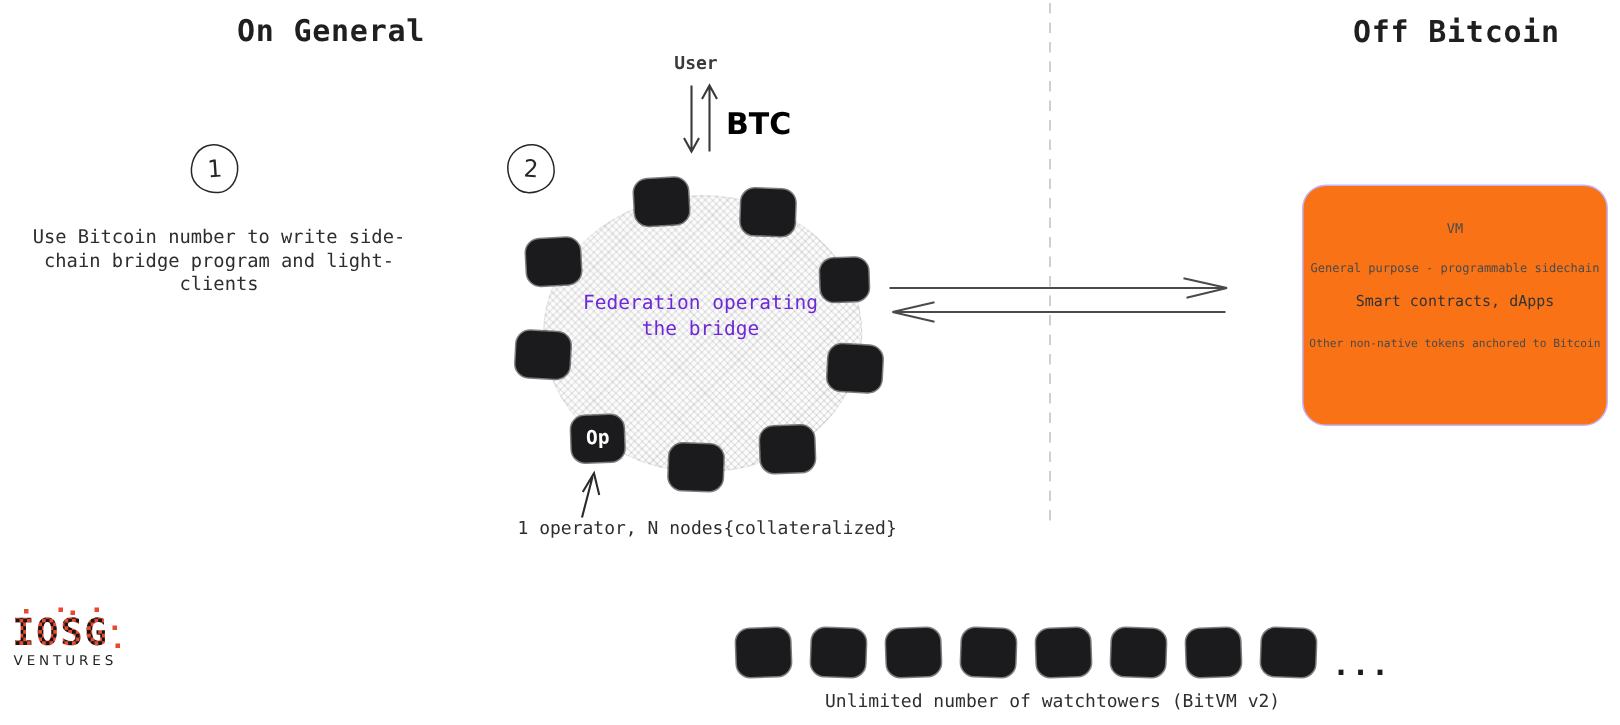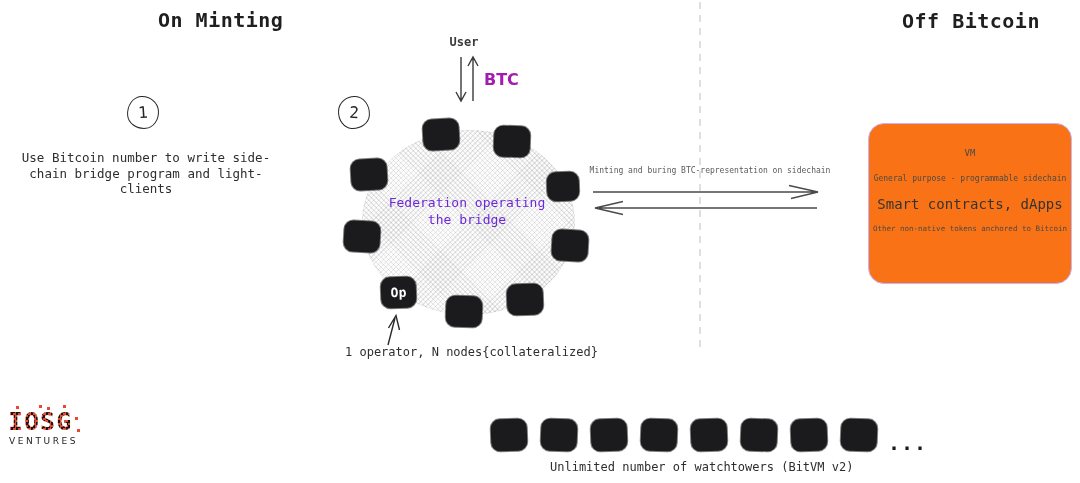--- a/index.html
+++ b/index.html
@@ -23,21 +23,21 @@
   }
   .badge-1{left:127px;top:96px;transform:rotate(-4deg);}
   .badge-2{left:338px;top:96px;border-radius:52% 48% 55% 45% / 47% 55% 45% 53%;transform:rotate(3deg);}
 
   .step1-text{
     left:4px;top:150px;width:284px;text-align:center;
     font-size:12.5px;line-height:15.5px;color:#2e2e2e;
   }
 
   .user-label{left:440px;top:35px;width:48px;text-align:center;font-size:12px;font-weight:bold;color:#3a3a3a;}
-  .btc-label{left:484px;top:70px;font-size:16px;font-weight:bold;color:#a21caf;font-family:"DejaVu Sans",sans-serif;}
+  .btc-label{left:484px;top:70px;font-size:20px;font-weight:bold;color:#000000;font-family:"DejaVu Sans",sans-serif;}
 
   
   .federation-ellipse{
     left:362px;top:130px;width:211px;height:183px;border-radius:50%;
     background-color:#fcfcfc;
     background-image:
       repeating-linear-gradient(45deg, rgba(0,0,0,0.085) 0 1px, transparent 1px 3.5px),
       repeating-linear-gradient(135deg, rgba(0,0,0,0.085) 0 1px, transparent 1px 3.5px);
     border:1px solid rgba(0,0,0,0.05);
   }
@@ -57,21 +57,21 @@
 
   .minting-label{left:589px;top:166px;width:242px;text-align:center;font-size:8px;color:#5a5a5a;white-space:nowrap;}
 
   
   .vm-box{
     left:868px;top:123px;width:202px;height:159px;
     border:1px solid #c4b5fd;border-radius:16px;background:#f97316;
   }
   .vm-title{position:absolute;top:24px;left:0;width:100%;text-align:center;font-size:9px;color:#4a4a4a;}
   .vm-line1{position:absolute;top:50px;left:0;width:100%;text-align:center;font-size:8px;color:#4a4a4a;white-space:nowrap;}
-  .vm-line2{position:absolute;top:72px;left:0;width:100%;text-align:center;font-size:14px;font-weight:500;color:#333;white-space:nowrap;}
+  .vm-line2{position:absolute;top:72px;left:0;width:100%;text-align:center;font-size:10px;font-weight:500;color:#333;white-space:nowrap;}
   .vm-line3{position:absolute;top:100px;left:0;width:100%;text-align:center;font-size:7.5px;color:#4a4a4a;white-space:nowrap;}
 
   
   .watchtowers-row{left:491px;top:419px;display:flex;gap:14px;}
   .wt-node{width:36px;height:32px;background:#1b1b1d;border-radius:9px;box-shadow:0 0 0 1px rgba(20,20,20,0.55);}
   .wt-ellipsis{left:888px;top:431px;font-size:20px;font-weight:bold;letter-spacing:1px;color:#1b1b1d;}
   .wt-caption{left:550px;top:460px;width:330px;text-align:left;font-size:12px;color:#2e2e2e;white-space:nowrap;}
 
   
   .logo{left:8px;top:408px;width:90px;height:44px;}
@@ -94,21 +94,21 @@
 
   <svg class="abs" style="left:0;top:0;" width="1080" height="483" viewBox="0 0 1080 483">
     <line x1="700" y1="2" x2="700" y2="348" stroke="#cfcfcf" stroke-width="1.3" stroke-dasharray="7 6"></line>
     <path d="M461 57 L461 100 M456 92 L461 101 L466 92" fill="none" stroke="#3a3a3a" stroke-width="1.4"></path>
     <path d="M473 101 L473 58 M468 66 L473 57 L478 66" fill="none" stroke="#3a3a3a" stroke-width="1.4"></path>
     <path d="M593 192 L816 192 M789 185.5 L818 192 L791 198.5" fill="none" stroke="#4a4a4a" stroke-width="1.3"></path>
     <path d="M817 208 L597 208 M623 201.5 L595 208 L623 214.5" fill="none" stroke="#4a4a4a" stroke-width="1.3"></path>
     <path d="M388 345 L395 318 M388.5 328 L396 315.5 L399.5 330" fill="none" stroke="#2a2a2a" stroke-width="1.4"></path>
   </svg>
 
-  <div class="abs section-title title-left">On Minting</div>
+  <div class="abs section-title title-left">On General</div>
   <div class="abs section-title title-right">Off Bitcoin</div>
 
   <div class="abs badge badge-1">1</div>
   <div class="abs badge badge-2">2</div>
 
   <div class="abs step1-text">Use Bitcoin number to write side-chain bridge program and light-clients</div>
 
   <div class="abs user-label">User</div>
   <div class="abs btc-label">BTC</div>
 
@@ -122,21 +122,20 @@
   <div class="fed-node" style="left:507px;top:284px;transform:rotate(-2deg);"></div>
   <div class="fed-node" style="left:446px;top:296px;transform:rotate(2deg);"></div>
   <div class="fed-node" style="left:381px;top:277px;width:35px;height:31px;transform:rotate(-2deg);">
     <span class="op-label">Op</span>
   </div>
   <div class="fed-node" style="left:344px;top:221px;transform:rotate(3deg);"></div>
   <div class="fed-node" style="left:351px;top:159px;transform:rotate(-3deg);"></div>
 
   <div class="abs op-caption">1 operator, N nodes{collateralized}</div>
 
-  <div class="abs minting-label">Minting and buring BTC-representation on sidechain</div>
 
   <div class="abs vm-box">
     <div class="vm-title">VM</div>
     <div class="vm-line1">General purpose - programmable sidechain</div>
     <div class="vm-line2">Smart contracts, dApps</div>
     <div class="vm-line3">Other non-native tokens anchored to Bitcoin</div>
   </div>
 
   <div class="abs watchtowers-row">
       <div class="wt-node" style="transform: rotate(-2deg);"></div>

